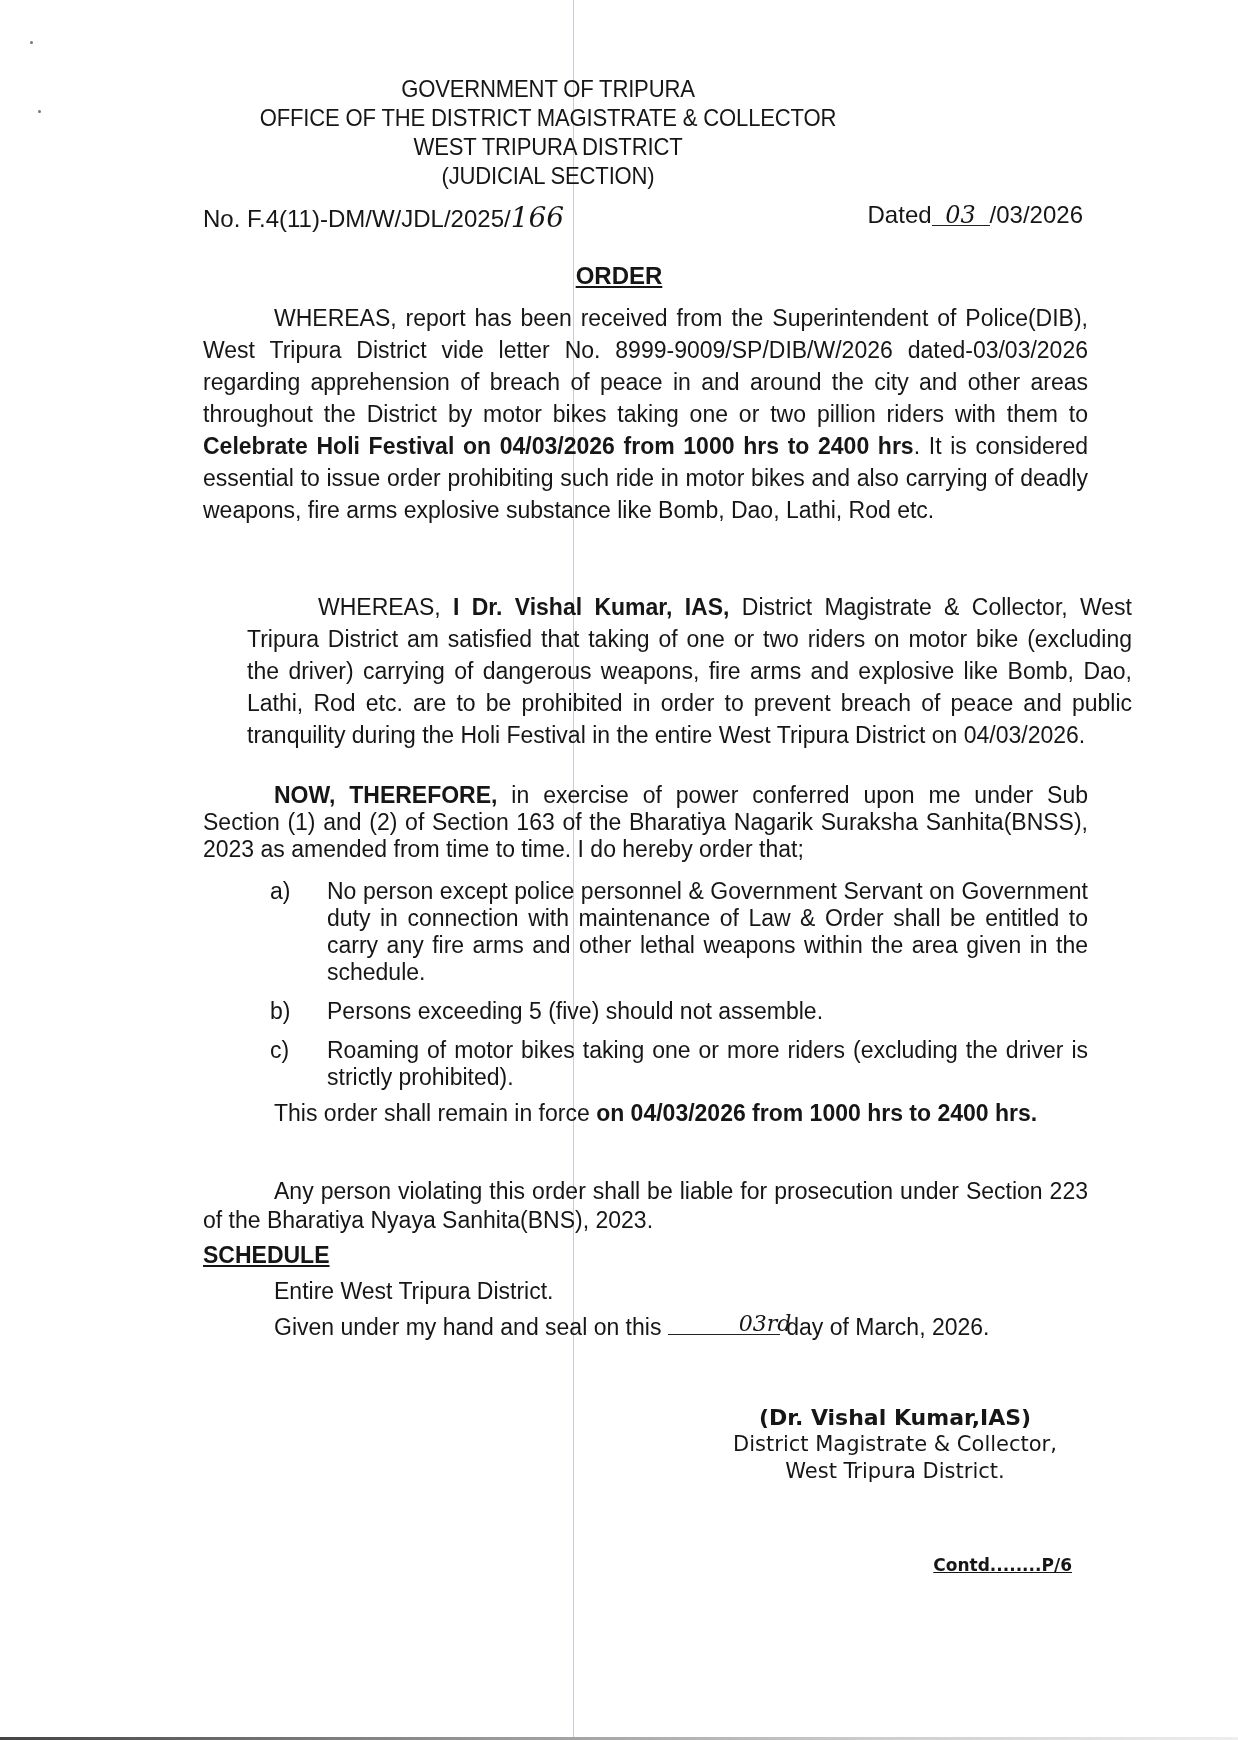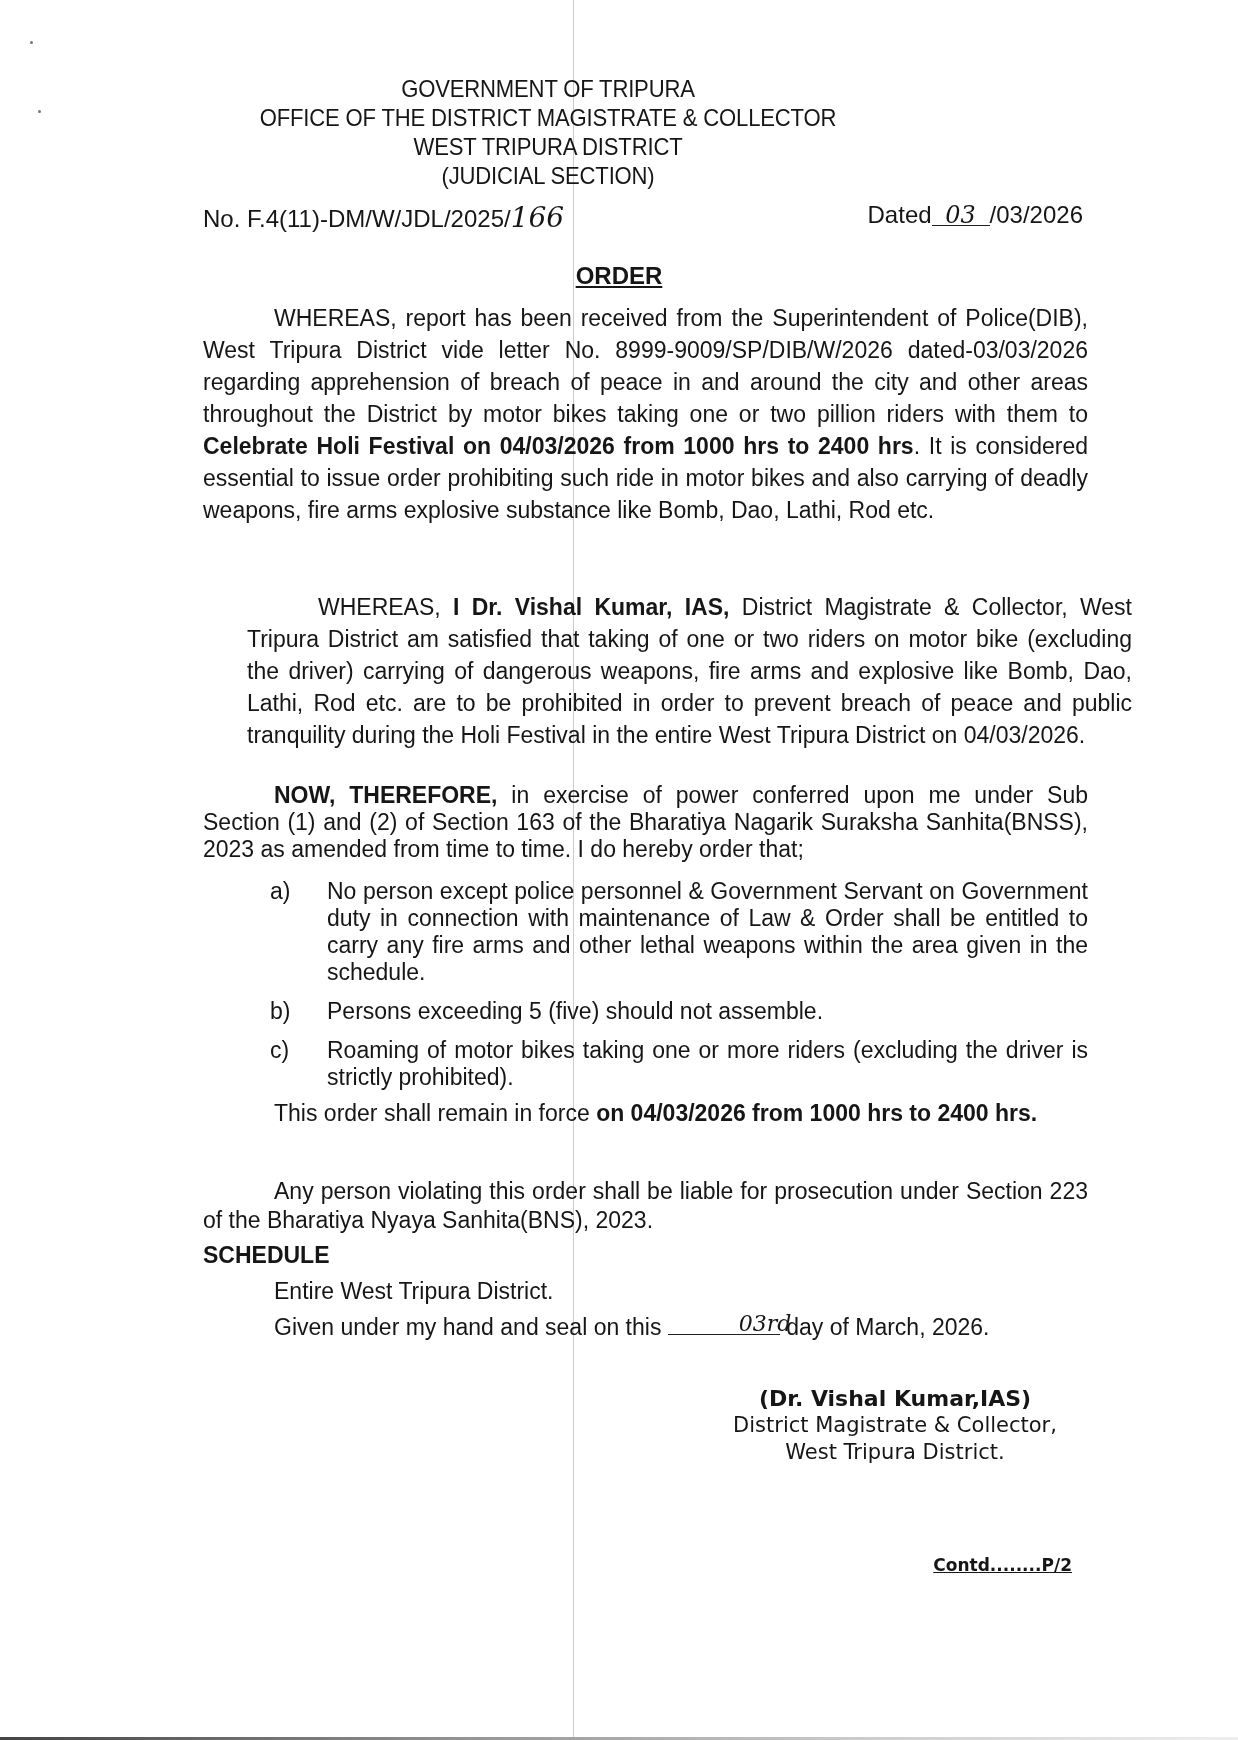--- a/index.html
+++ b/index.html
@@ -34,28 +34,28 @@
   .p3 { top: 782px; line-height: 27px; }
 
   .list { position: absolute; left: 270px; width: 818px; font-family: "Liberation Sans", sans-serif; font-size: 23px; line-height: 27px; }
   .list-item { display: flex; margin-bottom: 12px; }
   .list-item .mark { width: 57px; flex: none; }
   .list-item .txt { flex: 1; text-align: justify; }
   .list { top: 878px; }
 
   .p4 { top: 1097px; }
   .p5 { top: 1177px; line-height: 29px; }
-  .schedule-head { position: absolute; top: 1242px; left: 203px; font-family: "Liberation Sans", sans-serif; font-weight: bold; font-size: 23px; }
+  .schedule-head { position: absolute; top: 1242px; left: 203px; font-family: "Liberation Sans", sans-serif; font-weight: bold; font-size: 23px; text-decoration: underline; }
   .p6 { top: 1275px; }
   .p7 { top: 1313px; line-height: 29px; }
   .p7 .blank { display: inline-block; width: 112px; border-bottom: 1.5px solid #222; text-align: center; font-family: "DejaVu Serif", serif; font-style: italic; font-size: 22px; line-height: 20px; position: relative; top: -4px; }
 
   .sig-block { position: absolute; left: 700px; top: 1385px; width: 390px; text-align: center; font-family: "DejaVu Sans", sans-serif; }
   .signature { font-family: "DejaVu Serif", serif; font-style: italic; font-size: 38px; height: 52px; line-height: 52px; padding-left: 40px; letter-spacing: 1px; }
-  .sig-name { font-weight: bold; font-size: 22px; line-height: 27px; }
+  .sig-name { font-weight: bold; font-size: 22px; line-height: 27px; margin-top: 19px; }
   .sig-line { font-size: 21px; line-height: 27px; }
   .contd { position: absolute; left: 900px; top: 1555px; width: 172px; text-align: right; font-family: "DejaVu Sans", sans-serif; font-weight: bold; font-size: 17px; text-decoration: underline; }
 </style>
 </head>
 <body>
 
 <div class="fold-line"></div>
 <div class="speck" style="left:30px;top:41px;"></div>
 <div class="speck" style="left:38px;top:110px;"></div>
 <div class="bottom-edge"></div>
@@ -106,14 +106,14 @@
   <div class="body-text indent p6">Entire West Tripura District.</div>
 
   <div class="body-text indent p7"><span>Given under my hand and seal on this </span><span class="blank">03rd</span><span> day of March, 2026.</span></div>
 
   <div class="sig-block">
     <div class="sig-name">(Dr. Vishal Kumar,IAS)</div>
     <div class="sig-line">District Magistrate &amp; Collector,</div>
     <div class="sig-line">West Tripura District.</div>
   </div>
 
-  <div class="contd">Contd........P/2</div>
+  <div class="contd">Contd........P/6</div>
 </div>
 
 </body></html>

